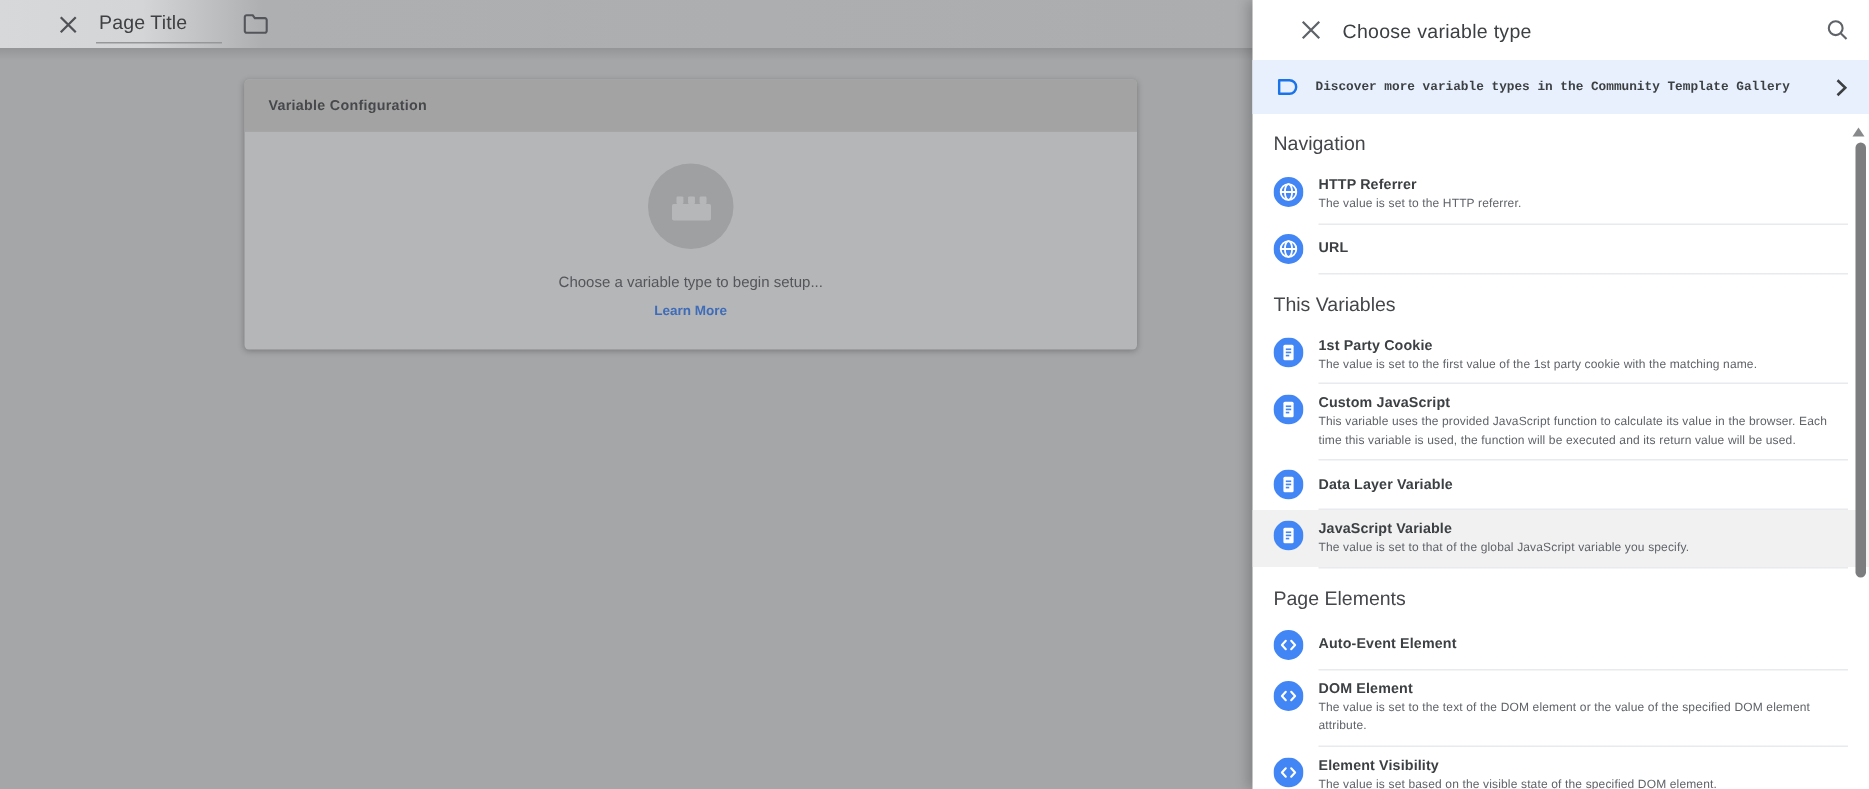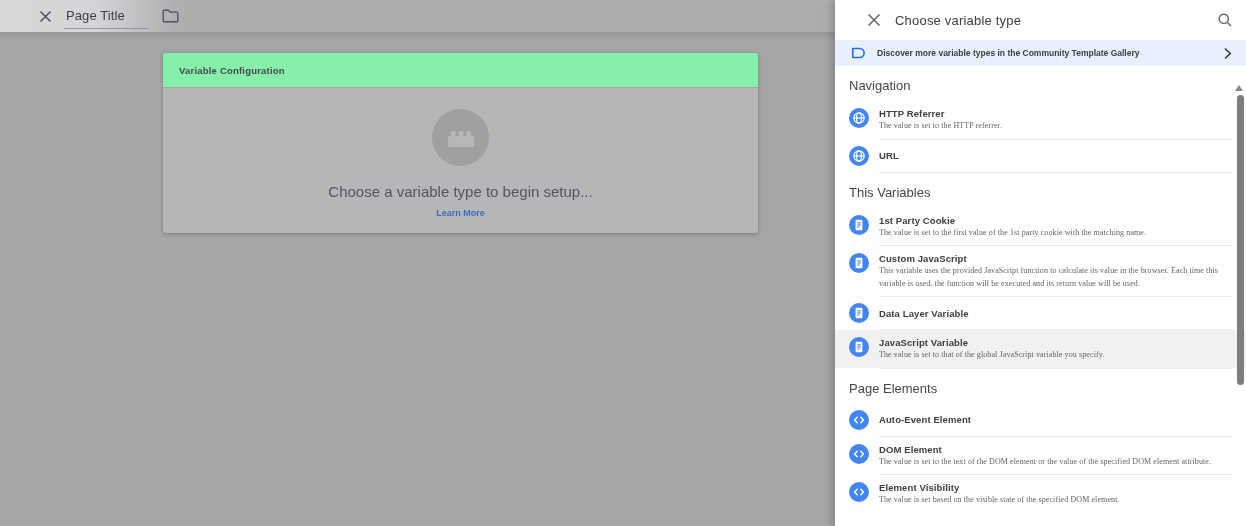--- a/index.html
+++ b/index.html
@@ -13,53 +13,53 @@
     display:flex; align-items:center; }
   .left-header::after { content:""; position:absolute; left:0; right:0; top:32px; height:8px;
     background:linear-gradient(180deg,rgba(0,0,0,0.10),rgba(0,0,0,0)); }
   .lh-close { margin-left:37px; width:16px; height:16px; display:flex; align-items:center; justify-content:center; background:none; border:none; cursor:pointer; }
   .page-title-wrap { margin-left:11px; padding:2px 2px 4px 2px; border-bottom:1px solid #96979a; min-width:84px; }
   .page-title { font-size:13px; color:#3f4043; letter-spacing:0.1px; }
   .lh-folder { margin-left:14px; display:flex; align-items:center; }
 
   .card { position:absolute; left:163px; top:53px; width:595px; height:180px;
     background:#b5b6b8; border-radius:3px; box-shadow:0 1px 4px rgba(0,0,0,0.28); overflow:hidden; }
-  .card-header { height:35px; background:#86efac; border-bottom:1px solid #a5a6a8;
+  .card-header { height:35px; background:#a3a3a3; border-bottom:1px solid #a5a6a8;
     display:flex; align-items:center; padding-left:16px; }
   .card-title { font-size:9.5px; font-weight:bold; color:#47484b; letter-spacing:0.2px; }
   .card-body { height:145px; display:flex; flex-direction:column; align-items:center; }
   .brick-circle { margin-top:21px; width:57px; height:57px; border-radius:50%; background:#9ea0a2;
     display:flex; align-items:center; justify-content:center; }
-  .setup-text { margin-top:17px; font-size:15px; color:#55565a; }
+  .setup-text { margin-top:17px; font-size:10px; color:#55565a; }
   .learn-more { margin-top:8px; font-size:9px; font-weight:bold; color:#3e6cb8; text-decoration:none; cursor:pointer; }
 
   
   .panel { position:absolute; left:835px; top:0; width:411px; height:526px; background:#ffffff;
     box-shadow:-3px 0 8px rgba(0,0,0,0.22); }
   .panel-header { height:40px; display:flex; align-items:center;padding-left:16px; }
   .ph-close { margin-left:14px; width:18px; height:18px; display:flex; align-items:center; justify-content:center; background:none; border:none; cursor:pointer; }
   .panel-title { margin-left:12px; font-size:13px; color:#3c4043; letter-spacing:0.2px; flex:1; }
   .ph-search { margin-right:12px; width:18px; height:18px; display:flex; align-items:center; justify-content:center; background:none; border:none; cursor:pointer; }
 
-  .banner { height:26px; background:#e8f0fe; display:flex; align-items:center; cursor:pointer; }
+  .banner { height:36px; background:#e8f0fe; display:flex; align-items:center; cursor:pointer;font-family:Liberation Mono, monospace; }
   .banner-icon { margin-left:14px; display:flex; align-items:center; }
   .banner-text { margin-left:10px; font-size:8.5px; font-weight:bold; color:#3c4043; flex:1; }
   .banner-chevron { margin-right:14px; display:flex; align-items:center; }
 
   .list { height:450px; overflow:hidden; position:relative; }
   .section-heading { padding:12px 0 8px 14px; font-size:13px; color:#44464a; line-height:15px; }
   .item { display:flex; padding:6px 0 6px 14px; cursor:pointer; }
   .item.highlighted { background:#f1f1f2; }
   .vicon { width:20px; height:20px; flex:0 0 20px; }
   .item.center { align-items:center; }
   .item.top .vicon { margin-top:1px; }
   .item-body { flex:1; margin-left:10px; margin-right:14px; }
   .divider { height:0; border-bottom:1px solid #e8eaed; margin-left:44px; margin-right:14px; }
   .item-title { font-size:9.5px; font-weight:bold; color:#3c4043; line-height:13px; letter-spacing:0.1px; }
-  .item-desc { font-size:8px; color:#5f6368; line-height:12.5px; letter-spacing:0.1px;font-family:Liberation Serif, serif; }
+  .item-desc { font-size:8px; color:#5f6368; line-height:12.5px; letter-spacing:0.1px; }
 
   
   .scroll-arrow { position:absolute; right:3px; top:85px; width:0; height:0;
     border-left:4px solid transparent; border-right:4px solid transparent; border-bottom:6px solid #88898b; }
   .scroll-thumb { position:absolute; right:2px; top:95px; width:7px; height:290px;
     background:#7c7d7f; border-radius:4px; cursor:pointer; }
 </style>
 </head>
 <body>
 

